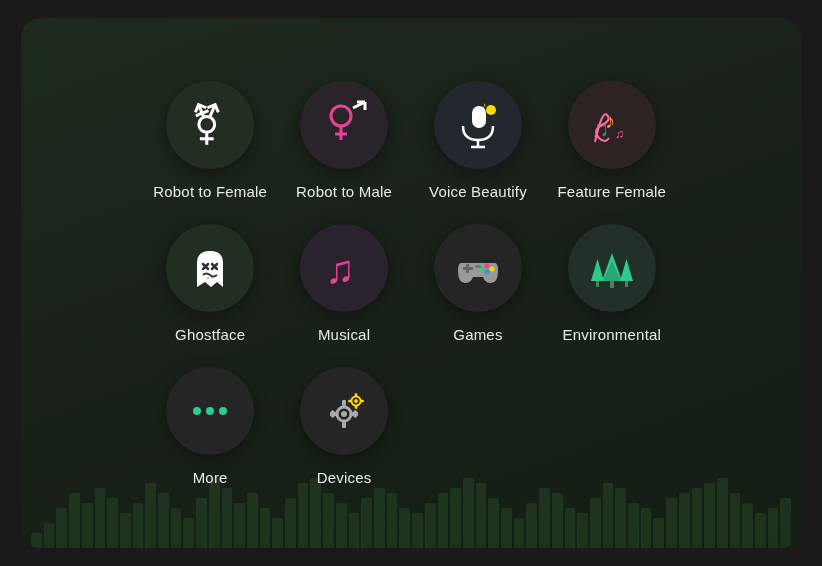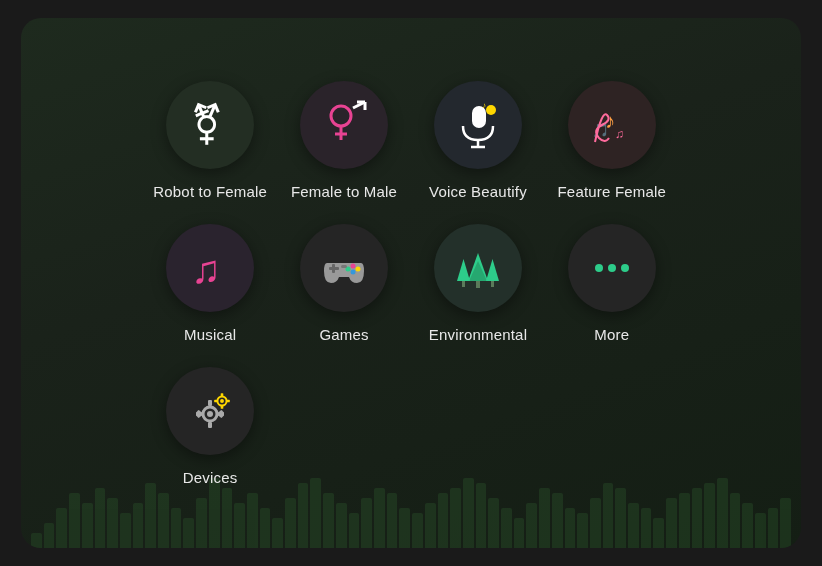--- a/index.html
+++ b/index.html
@@ -172,21 +172,21 @@
 
         <circle cx="22" cy="16" r="10" fill="none" stroke="#e84393" stroke-width="3"></circle>
         <line x1="22" y1="26" x2="22" y2="40" stroke="#e84393" stroke-width="3"></line>
         <line x1="16" y1="34" x2="28" y2="34" stroke="#e84393" stroke-width="3"></line>
 
         <line x1="34" y1="8" x2="46" y2="2" stroke="white" stroke-width="3"></line>
         <line x1="38" y1="2" x2="46" y2="2" stroke="white" stroke-width="3"></line>
         <line x1="46" y1="2" x2="46" y2="10" stroke="white" stroke-width="3"></line>
       </svg>
         </div>
-        <span class="item-label">Female to Male</span>
+        <span class="item-label">Robot to Male</span>
       </div>
       <div class="item">
         <div class="icon-circle" style="background: rgb(35, 40, 46);">
           <svg viewBox="0 0 50 50" class="icon-svg" xmlns="http://www.w3.org/2000/svg">
         <rect x="19" y="6" width="14" height="22" rx="7" fill="white"></rect>
         <path d="M10 26 Q10 40 25 40 Q40 40 40 26" fill="none" stroke="white" stroke-width="2.5"></path>
         <line x1="25" y1="40" x2="25" y2="47" stroke="white" stroke-width="2.5"></line>
         <line x1="18" y1="47" x2="32" y2="47" stroke="white" stroke-width="2.5"></line>
         <circle cx="38" cy="10" r="5" fill="#ffd700"></circle>
         <text x="34" y="14" font-size="9" fill="#ffd700">★</text>
@@ -199,20 +199,38 @@
         <div class="icon-circle" style="background: rgb(46, 35, 35);">
           <svg viewBox="0 0 50 50" class="icon-svg" xmlns="http://www.w3.org/2000/svg">
         <text x="5" y="35" font-size="14" fill="#ff6b9d">🎵</text>
         <text x="18" y="28" font-size="20" fill="#ff9f43">♪</text>
         <text x="28" y="38" font-size="12" fill="#ff6b9d">♫</text>
 
         <path d="M8 42 Q15 10 20 15 Q25 20 15 25 Q5 30 12 38 Q18 44 22 38" fill="none" stroke="#ff6b9d" stroke-width="2"></path>
       </svg>
         </div>
         <span class="item-label">Feature Female</span>
+      </div>
+      <div class="item">
+        <div class="icon-circle" style="background: rgb(35, 46, 35);">
+          <svg viewBox="0 0 50 50" class="icon-svg" xmlns="http://www.w3.org/2000/svg">
+
+        <path d="M12 44 L12 20 Q12 8 25 8 Q38 8 38 20 L38 44 L32 39 L26 44 L20 39 Z" fill="white"></path>
+
+        <line x1="18" y1="21" x2="23" y2="26" stroke="#333" stroke-width="2.5" stroke-linecap="round"></line>
+        <line x1="23" y1="21" x2="18" y2="26" stroke="#333" stroke-width="2.5" stroke-linecap="round"></line>
+        <line x1="27" y1="21" x2="32" y2="26" stroke="#333" stroke-width="2.5" stroke-linecap="round"></line>
+        <line x1="32" y1="21" x2="27" y2="26" stroke="#333" stroke-width="2.5" stroke-linecap="round"></line>
+
+        <path d="M18 32 Q21 29 25 32 Q28 35 32 32" fill="none" stroke="#333" stroke-width="2"></path>
+
+        <line x1="22" y1="35" x2="28" y2="35" stroke="#aaa" stroke-width="1.5" stroke-dasharray="2,2"></line>
+      </svg>
+        </div>
+        <span class="item-label">Ghostface</span>
       </div>
       <div class="item">
         <div class="icon-circle" style="background: rgb(42, 35, 46);">
           <svg viewBox="0 0 50 50" class="icon-svg" xmlns="http://www.w3.org/2000/svg">
 
         <text x="6" y="40" font-size="40" fill="#e84393">♫</text>
       </svg>
         </div>
         <span class="item-label">Musical</span>
       </div>

